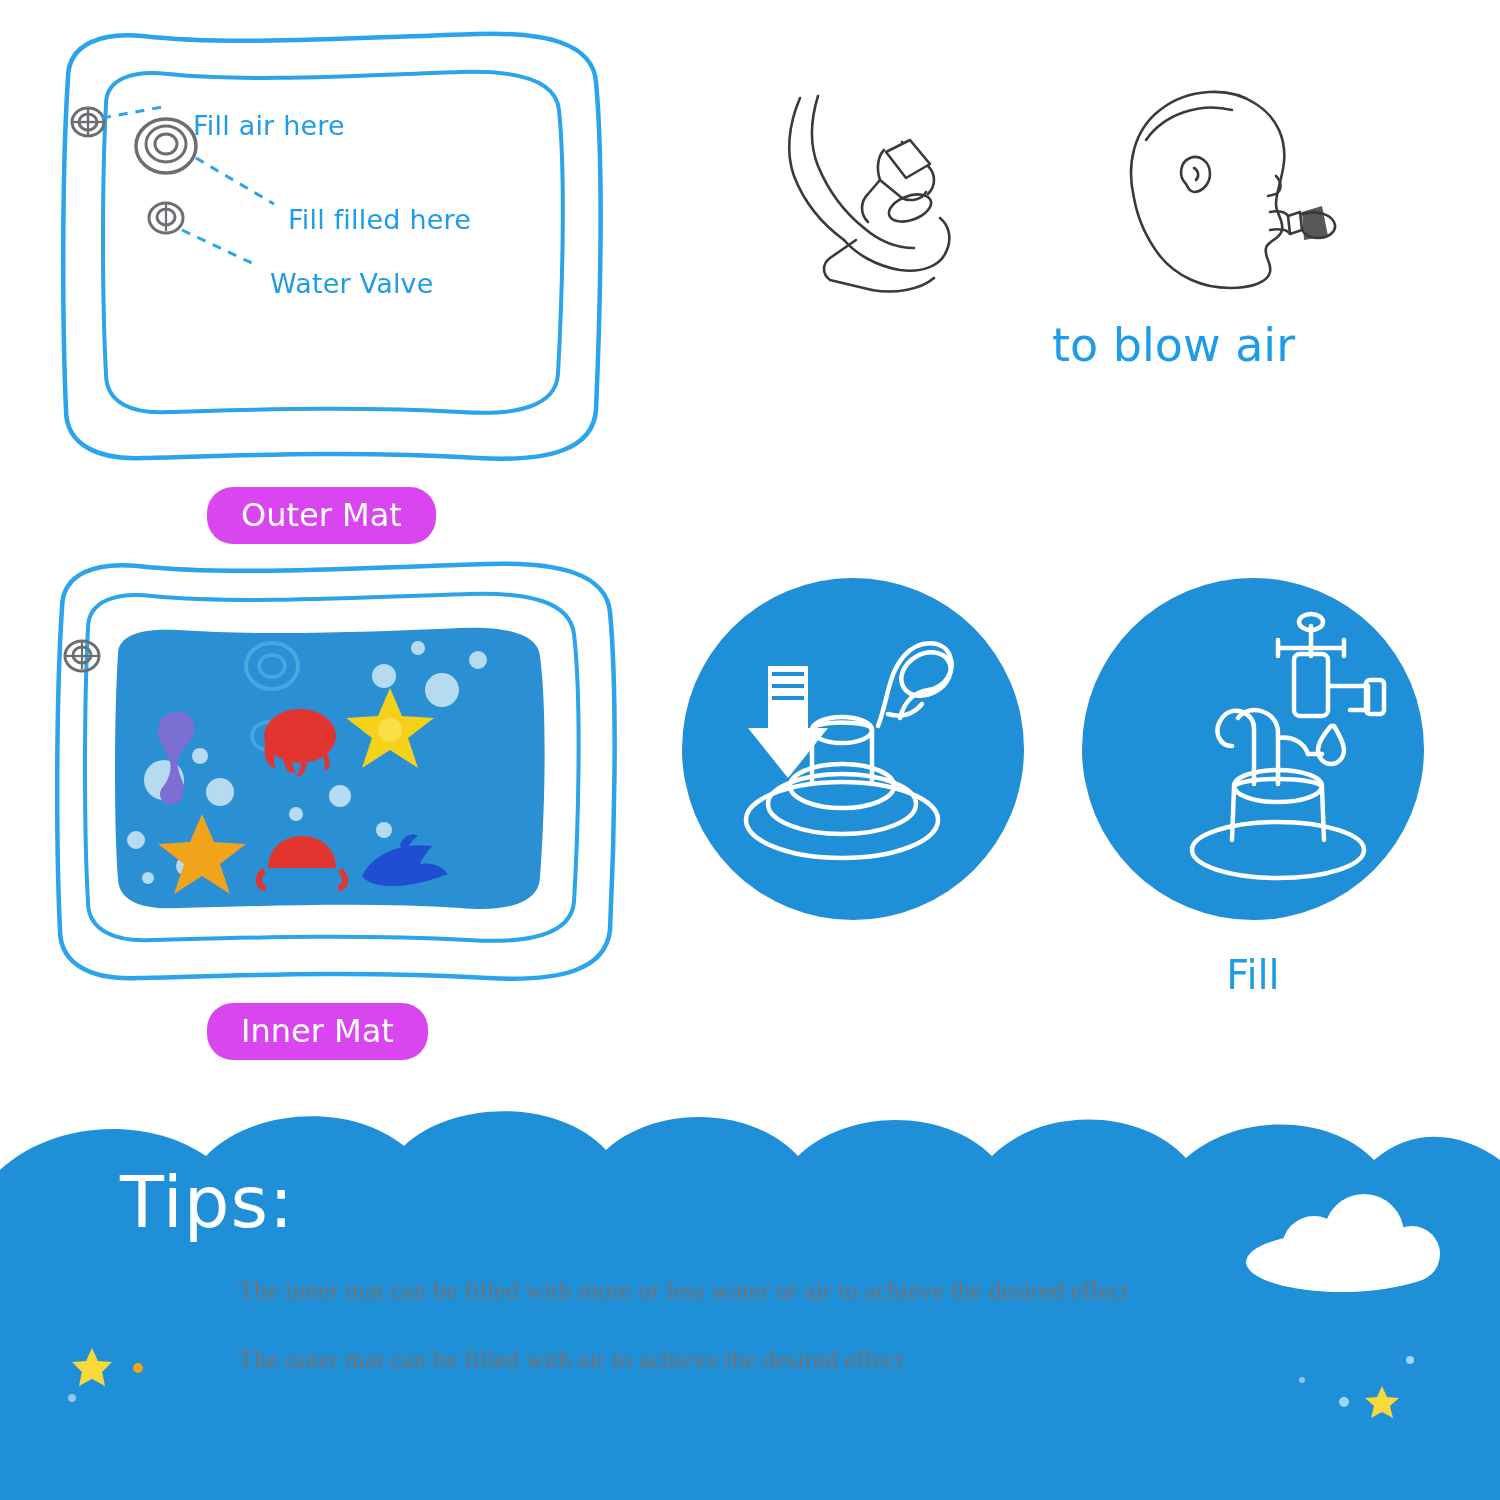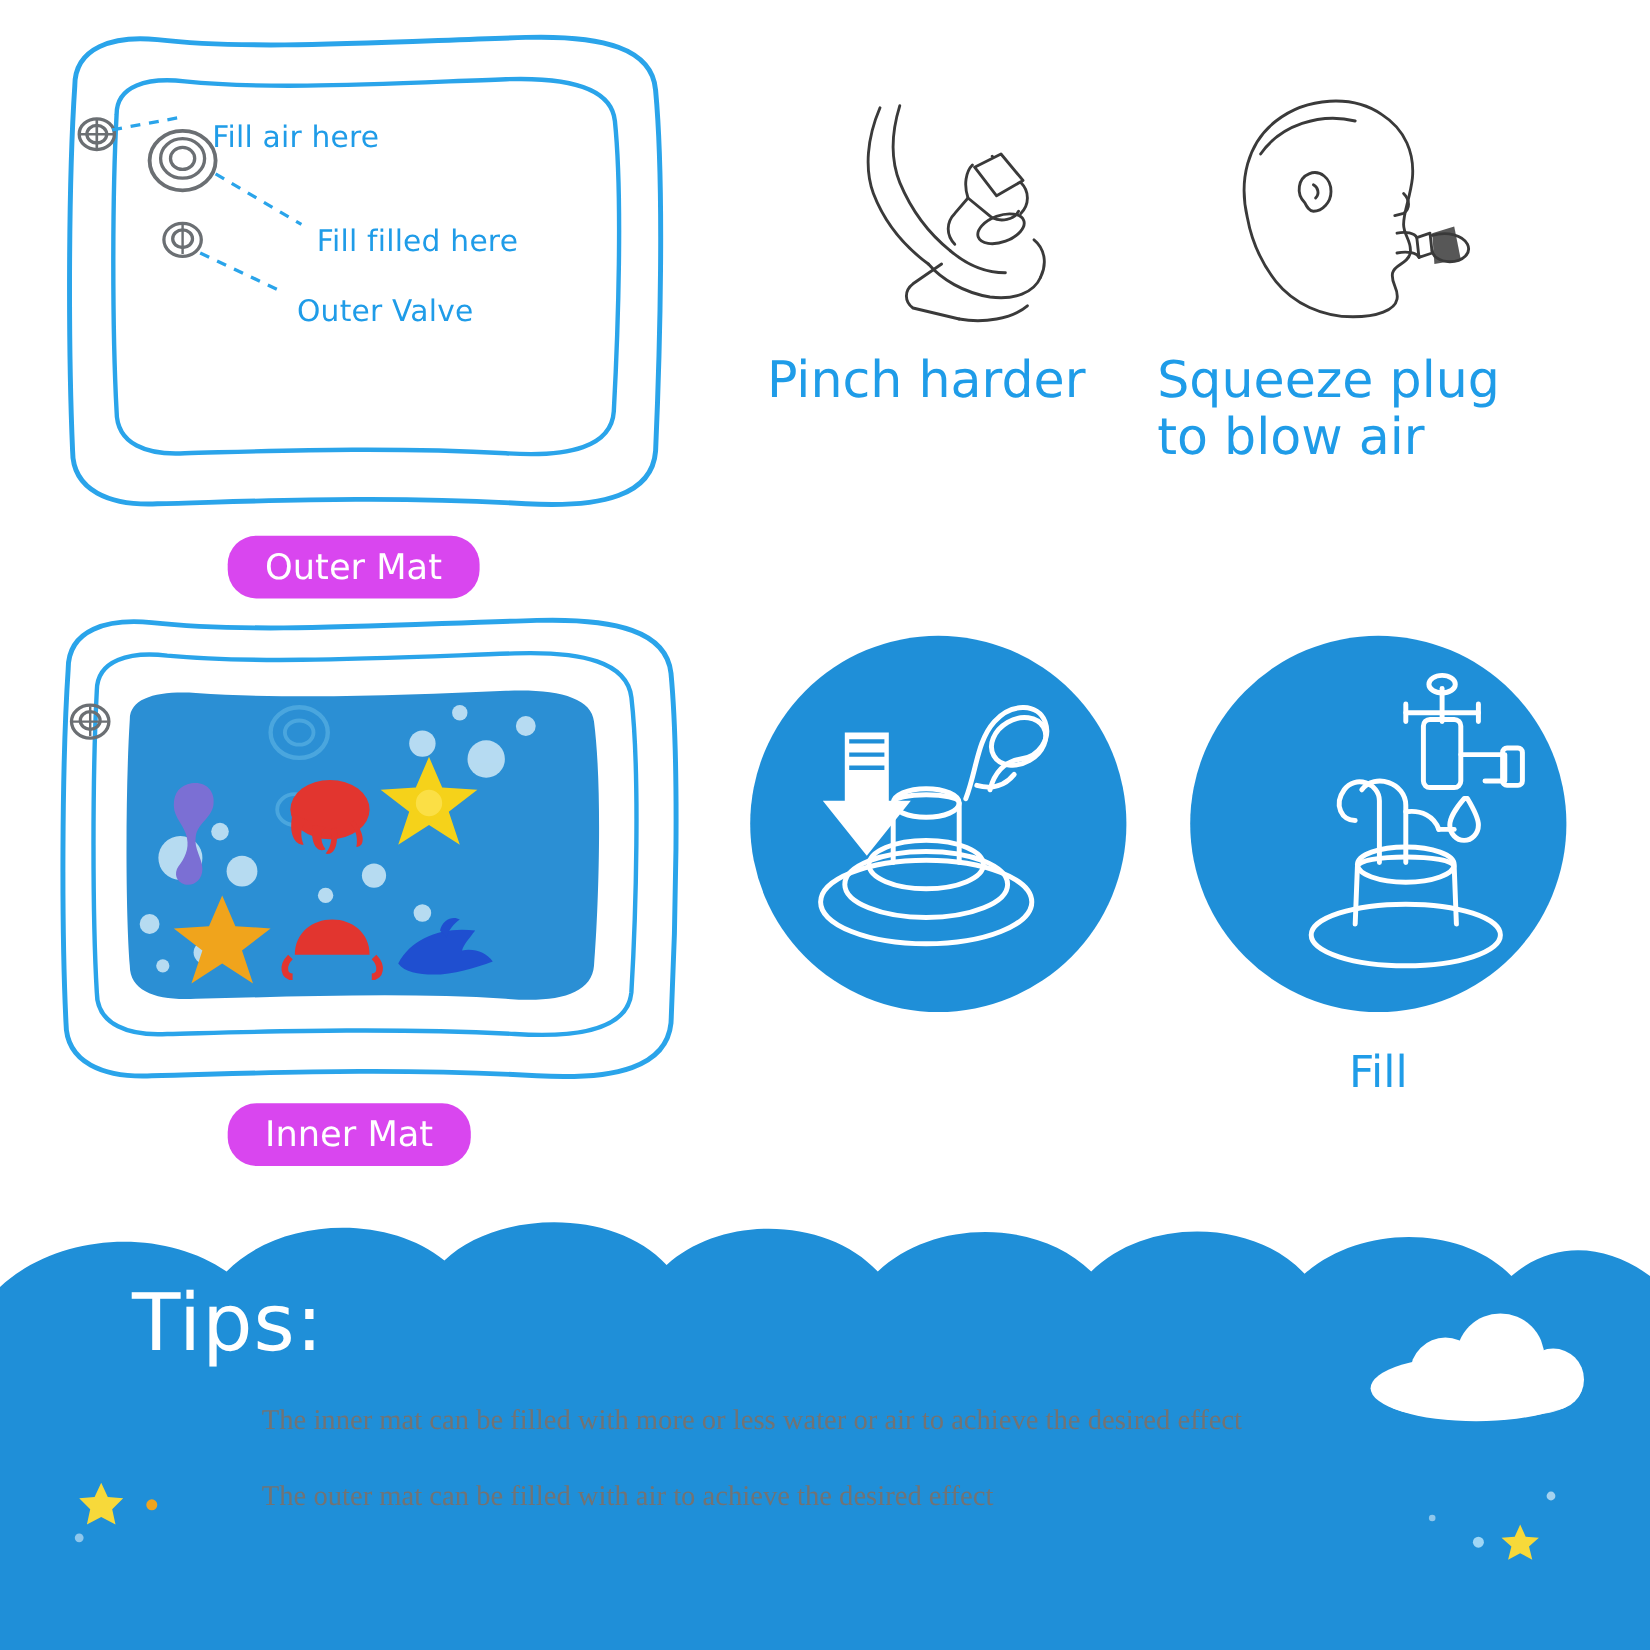--- a/index.html
+++ b/index.html
@@ -165,21 +165,21 @@
         <line x1="118" y1="186" x2="118" y2="213" stroke="#6b6f73" stroke-width="2.2"></line>
       </g>
 
       <line x1="54" y1="100" x2="120" y2="88" stroke="#2aa4ea" stroke-width="3" stroke-dasharray="9 8"></line>
       <line x1="148" y1="140" x2="226" y2="186" stroke="#2aa4ea" stroke-width="3" stroke-dasharray="9 8"></line>
       <line x1="134" y1="212" x2="206" y2="246" stroke="#2aa4ea" stroke-width="3" stroke-dasharray="9 8"></line>
     </svg>
 
     <div class="callout-label" id="label-fill-air">Fill air here</div>
     <div class="callout-label" id="label-fill-water">Fill filled here</div>
-    <div class="callout-label" id="label-water-valve">Outer Valve</div>
+    <div class="callout-label" id="label-water-valve">Water Valve</div>
   </div>
 
   <div class="pill" id="pill-outer-mat">Outer Mat</div>
 
   <div class="abs" id="inner-mat-panel">
     <svg id="inner-mat-svg" width="600" height="445" viewBox="0 0 600 445">
 
       <path d="M22,60 C22,24 58,14 98,18 C188,28 310,20 448,16 C520,14 566,26 570,64
                C578,150 574,300 570,382 C566,422 520,434 448,430 C310,422 188,428 98,430
                C54,432 20,418 20,382 C16,300 16,150 22,60 Z" fill="none" stroke="#2aa4ea" stroke-width="4.5" stroke-linejoin="round"></path>
@@ -269,21 +269,20 @@
         <path d="M142,52 L168,76 C176,84 176,96 168,104"></path>
         <path d="M120,90 L108,104 C100,112 100,124 108,132"></path>
         <ellipse cx="150" cy="118" rx="22" ry="12" transform="rotate(-20 150 118)"></ellipse>
         <path d="M96,150 L70,168 C62,174 62,184 70,190 L112,200"></path>
         <path d="M186,162 C192,150 190,136 180,128"></path>
         <path d="M112,200 C134,204 160,200 174,188"></path>
       </g>
       <path d="M126,62 L150,50 L170,74 L146,88 Z" fill="#ffffff" stroke="#3a3a3a" stroke-width="2.6" stroke-linejoin="round"></path>
     </svg>
   </div>
-  <div class="sketch-caption" id="caption-pinch">Pinch harder</div>
 
   <div class="abs" id="sketch-blow">
     <svg width="300" height="230" viewBox="0 0 300 230">
       <g fill="none" stroke="#3a3a3a" stroke-width="2.6" stroke-linecap="round" stroke-linejoin="round">
 
         <path d="M44,118 C36,84 44,50 70,30 C98,8 140,6 166,24 C188,38 196,60 194,82
                  C192,100 186,112 186,124 C186,134 194,140 192,150
                  C190,160 178,160 176,168 C174,178 182,182 180,192
                  C178,202 162,208 140,208 C112,208 86,196 70,176 C56,158 48,140 44,118 Z"></path>
 
@@ -296,21 +295,20 @@
         <path d="M180,132 C188,130 196,132 198,136"></path>
         <path d="M180,150 C190,148 198,150 200,154"></path>
 
         <path d="M198,136 L210,132 L212,150 L200,154 Z"></path>
         <path d="M212,134 C226,130 240,134 244,142 C248,150 240,158 228,158 C218,158 212,152 212,148"></path>
       </g>
       <path d="M212,132 L232,126 L238,156 L214,160 Z" fill="#3a3a3a" opacity="0.85"></path>
     </svg>
   </div>
   <div class="sketch-caption" id="caption-blow">
-    <div>Squeeze plug</div>
     <div>to blow air</div>
   </div>
 
   <div class="circle" id="circle-open">
     <svg width="342" height="342" viewBox="0 0 342 342">
       <g fill="none" stroke="#ffffff" stroke-width="4.5" stroke-linecap="round" stroke-linejoin="round">
 
         <ellipse cx="160" cy="242" rx="96" ry="38"></ellipse>
         <ellipse cx="160" cy="226" rx="74" ry="30"></ellipse>
         <ellipse cx="160" cy="208" rx="52" ry="22"></ellipse>

